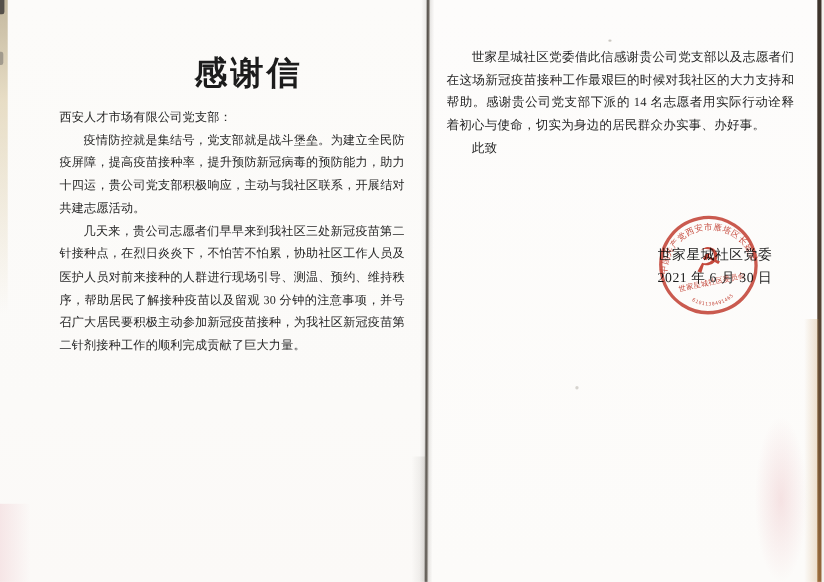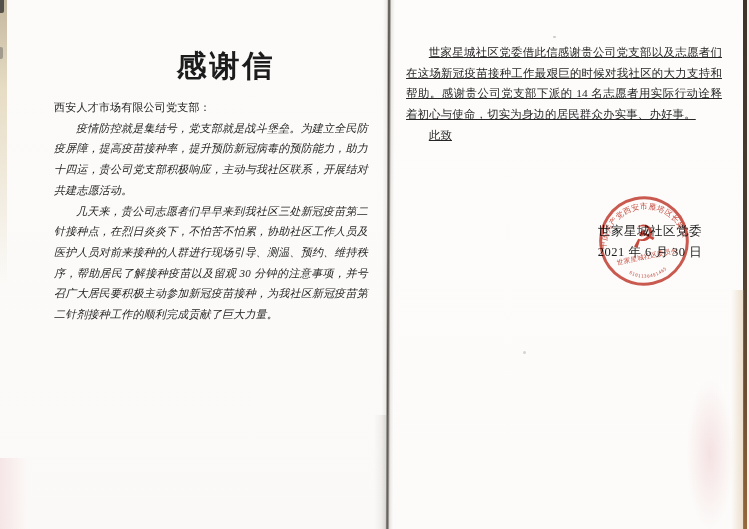--- a/index.html
+++ b/index.html
@@ -17,27 +17,27 @@
     position:absolute;top:46px;left:0;width:100%;text-align:center;
     font-family:"DejaVu Sans","Liberation Sans",sans-serif;
     font-weight:bold;font-size:30px;letter-spacing:3px;color:#1c1c1c;
   }
   .body-left{
     position:absolute;left:54px;top:97px;width:314px;
     font-size:11px;line-height:20.7px;letter-spacing:0.2px;
     text-align:justify;color:#262626;
   }
   .body-left p{margin:0;}
-  .body-left p.para{text-indent:2em;font-style:italic;}
+  .body-left p.para{text-indent:2em;}
   .body-left p.para:first-of-type{margin-top:5px;}
 
   .body-right{
     position:absolute;left:15px;top:42px;width:316px;
     font-size:11.4px;line-height:20.7px;letter-spacing:0.2px;
-    text-align:justify;color:#262626;text-decoration:underline;
+    text-align:justify;color:#262626;
   }
   .body-right p{margin:0;}
   .body-right p.para{text-indent:2em;}
   .closing{text-indent:2em;}
   .salute{margin-top:8px !important;}
 
   .sig-block{
     position:absolute;left:169px;top:221px;width:180px;text-align:center;
     font-size:12.5px;line-height:21px;color:#1d1d1d;letter-spacing:0.5px;
   }

